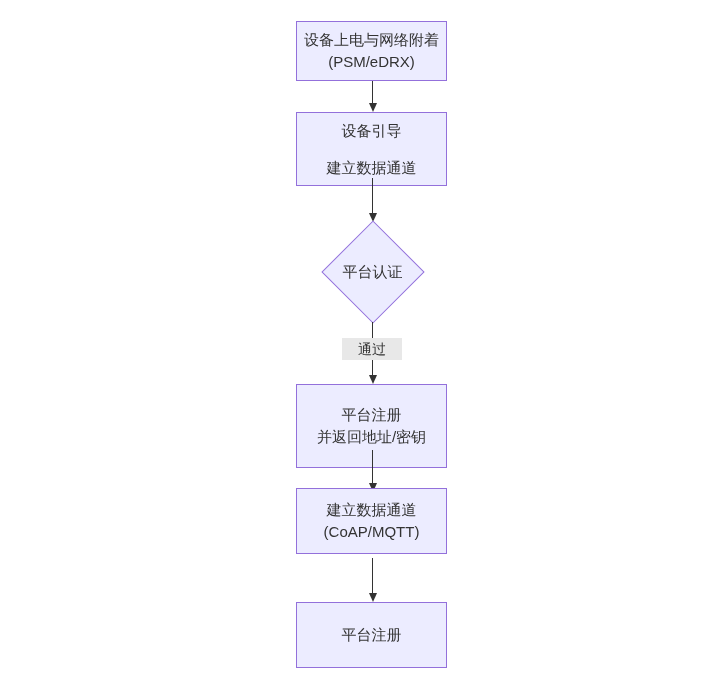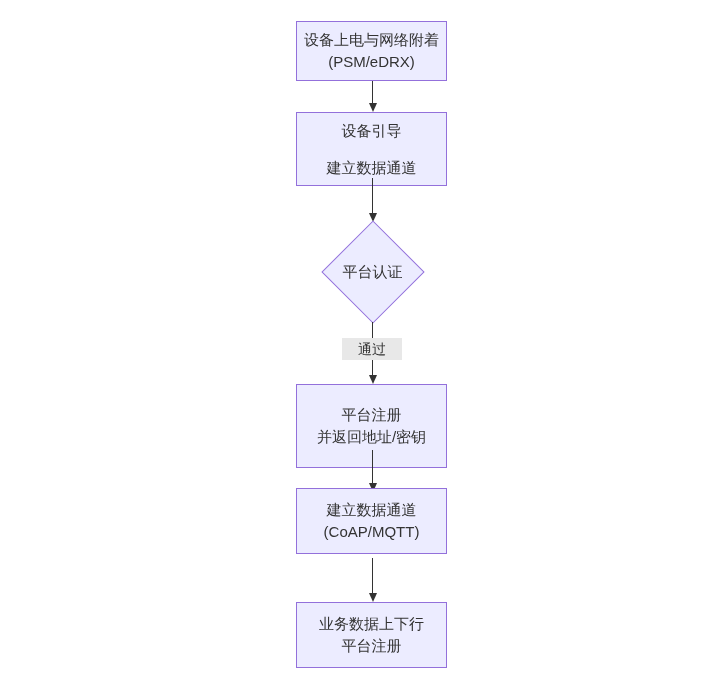--- a/index.html
+++ b/index.html
@@ -119,17 +119,16 @@
   <div class="edge" style="top:450px;height:33px;"></div>
 
   <div class="node rect" style="top:488px;height:66px;">
     <span class="nline">建立数据通道</span>
     <span class="nline">(CoAP/MQTT)</span>
   </div>
 
   <div class="edge" style="top:558px;height:35px;"></div>
 
   <div class="node rect" style="top:602px;height:66px;">
-    <span class="nline">业务数据上下行</span>
     <span class="nline">平台注册</span>
   </div>
 
 </div>
 
 </body></html>

